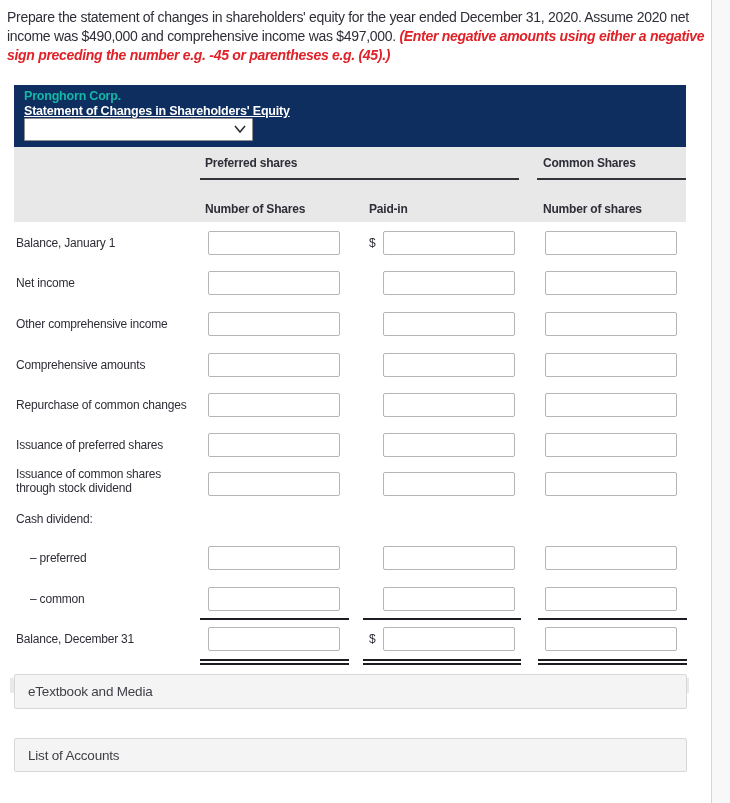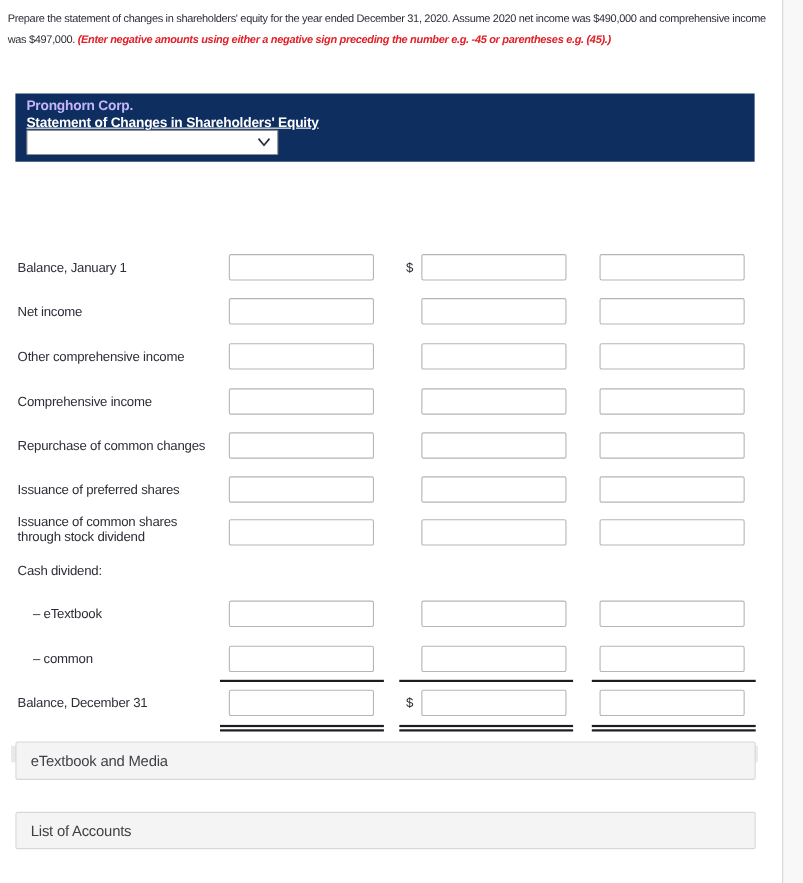--- a/index.html
+++ b/index.html
@@ -6,26 +6,26 @@
   body { font-family:"Liberation Sans", sans-serif; background:#ffffff; }
   .page { position:relative; width:730px; height:803px; background:#ffffff; overflow:hidden;
           font-family:"Liberation Sans", sans-serif; color:#2e2e38; }
 
   
   .gutter { position:absolute; left:711px; top:0; width:19px; height:803px;
             background:#f8f8f8; border-left:1px solid #d6d6d6; }
 
   
   .instructions { position:absolute; left:7px; top:8px; width:702px;
-                  font-size:10px; line-height:19px; letter-spacing:-0.3px; color:#2e2e38; }
+                  font-size:14px; line-height:19px; letter-spacing:-0.3px; color:#2e2e38; }
   .instructions .note { color:#e02128; font-weight:bold; font-style:italic; }
 
   
   .stmt-header { position:absolute; left:14px; top:85px; width:672px; height:62px; background:#0d2e5f; }
-  .stmt-header .company { position:absolute; left:10px; top:4px; color:#c4b5fd; font-weight:bold; font-size:12.5px; letter-spacing:-0.2px; }
+  .stmt-header .company { position:absolute; left:10px; top:4px; color:#14b8a6; font-weight:bold; font-size:12.5px; letter-spacing:-0.2px; }
   .stmt-header .title   { position:absolute; left:10px; top:19px; color:#ffffff; font-weight:bold; font-size:12.5px; letter-spacing:-0.2px;text-decoration:underline; }
   .select-wrap { position:absolute; left:10px; top:33px; width:229px; height:23px; }
   .period-select { width:229px; height:23px; border:1px solid #8f8f8f; border-radius:1px;
                    background:#ffffff; -webkit-appearance:none; appearance:none;
                    font-size:12px; padding:0 22px 0 6px; color:#2e2e38; }
   .select-chevron { position:absolute; right:7px; top:6px; pointer-events:none; line-height:0; }
 
   
   .col-header { position:absolute; left:14px; top:147px; width:672px; height:75px; background:#e8e8e8; }
   .col-header .hlabel { position:absolute; font-size:12px; font-weight:bold; color:#2e2e38; letter-spacing:-0.2px; white-space:nowrap; }
@@ -84,20 +84,29 @@
         <option value=""></option>
       </select>
       <span class="select-chevron">
         <svg width="12" height="10" viewBox="0 0 12 10">
             <polyline points="1,2 6,8 11,2" fill="none" stroke="#2e2e38" stroke-width="1.6"></polyline>
           </svg>
       </span>
     </div>
   </div>
 
+  <div class="col-header">
+    <div class="hlabel g0">Preferred shares</div>
+    <div class="hlabel g1">Common Shares</div>
+    <div class="hrule p"></div>
+    <div class="hrule c"></div>
+    <div class="hlabel sub0">Number of Shares</div>
+    <div class="hlabel sub1">Paid-in</div>
+    <div class="hlabel sub2">Number of shares</div>
+  </div>
 
   <div class="tbody">
 
     <div class="trow" style="top:9px">
       <span class="rlabel">Balance, January 1</span>
       <input class="cellinput c0" value="" style="">
       <span class="dollar">$</span>
       <input class="cellinput c1" value="" style="">
       <input class="cellinput c2" value="" style="">
     </div>
@@ -110,21 +119,21 @@
     </div>
 
     <div class="trow" style="top:49px">
       <span class="rlabel">Net income</span>
       <input class="cellinput c0" value="" style="">
       <input class="cellinput c1" value="" style="">
       <input class="cellinput c2" value="" style="">
     </div>
 
     <div class="trow" style="top:131px">
-      <span class="rlabel">Comprehensive income</span>
+      <span class="rlabel">Comprehensive amounts</span>
       <input class="cellinput c0" value="" style="">
       <input class="cellinput c1" value="" style="">
       <input class="cellinput c2" value="" style="">
     </div>
 
     <div class="trow" style="top:171px">
       <span class="rlabel">Repurchase of common changes</span>
       <input class="cellinput c0" value="" style="">
       <input class="cellinput c1" value="" style="">
       <input class="cellinput c2" value="" style="">
@@ -142,21 +151,21 @@
       <input class="cellinput c0" value="" style="">
       <input class="cellinput c1" value="" style="">
       <input class="cellinput c2" value="" style="">
     </div>
 
     <div class="trow" style="top:289px;height:16px">
       <span class="rlabel">Cash dividend:</span>
     </div>
 
     <div class="trow" style="top:324px">
-      <span class="rlabel indent">– eTextbook</span>
+      <span class="rlabel indent">– preferred</span>
       <input class="cellinput c0" value="" style="">
       <input class="cellinput c1" value="" style="">
       <input class="cellinput c2" value="" style="">
     </div>
 
     <div class="trow" style="top:365px">
       <span class="rlabel indent">– common</span>
       <input class="cellinput c0" value="" style="">
       <input class="cellinput c1" value="" style="">
       <input class="cellinput c2" value="" style="">

